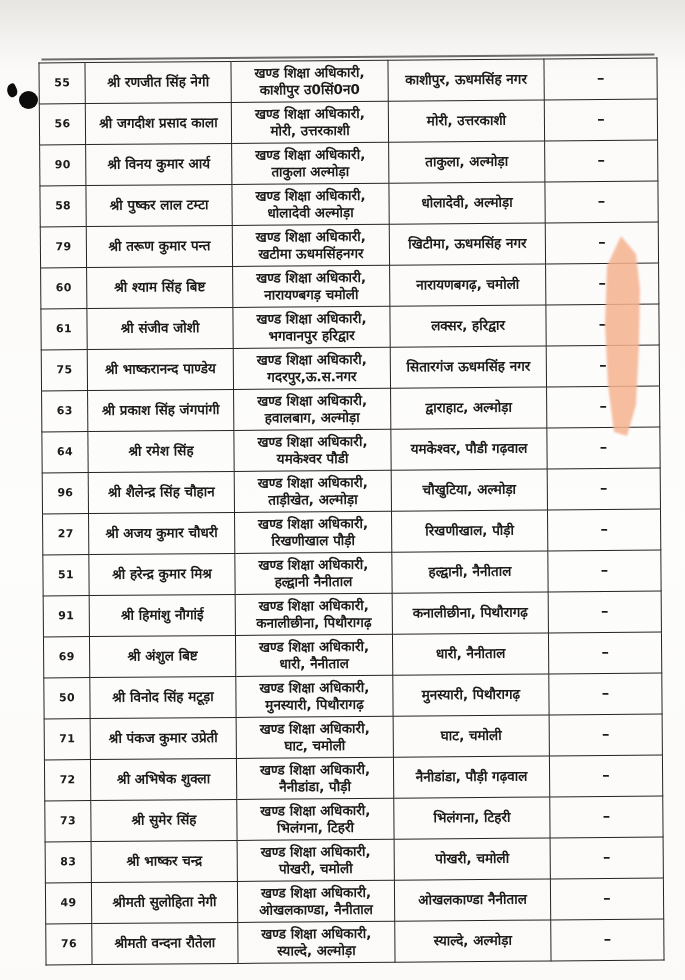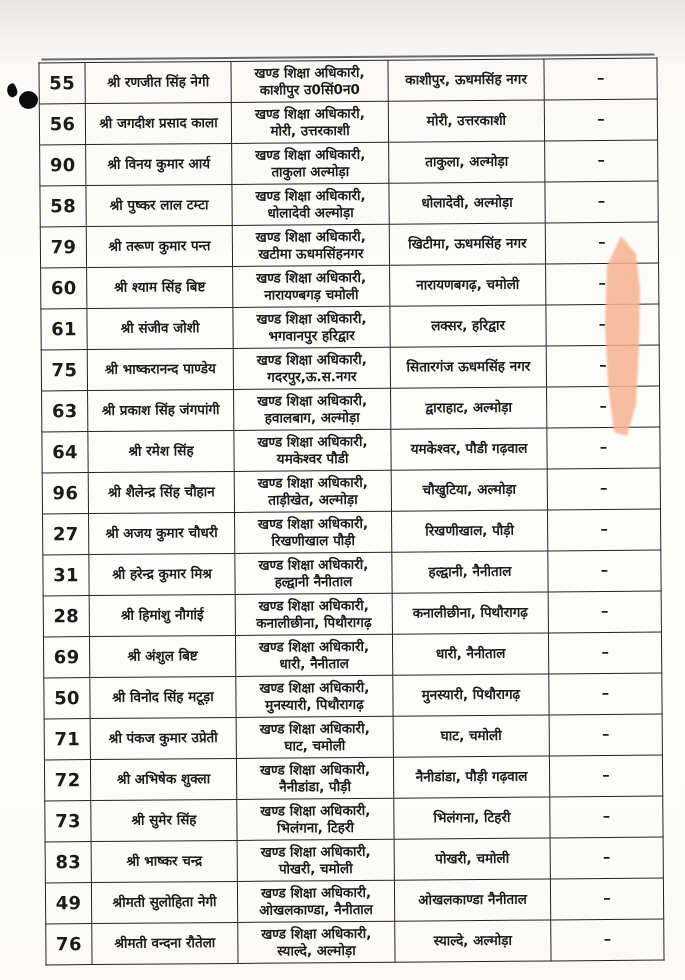--- a/index.html
+++ b/index.html
@@ -48,21 +48,21 @@
     border:1.6px solid #262423;
     height:41px;
     text-align:center;
     vertical-align:middle;
     color:#1c1b1a;
     font-weight:600;
     padding:1px 3px;
     line-height:1.28;
     overflow:hidden;
   }
-  td.sl      { font-size:18px; letter-spacing:.3px; color:#252525; }
+  td.sl      { font-size:11px; letter-spacing:.3px; color:#252525; }
   td.name    { font-size:13.5px; }
   td.post    { font-size:13.5px; }
   td.posting { font-size:13.5px; }
   td.remark  { font-size:15px; font-weight:700; }
   .post-line { display:block; }
   
   .highlighter {
     position:absolute; left:597px; top:233px;
     width:52px; height:208px;
     pointer-events:none;
@@ -212,32 +212,32 @@
     <td class="name">श्री अजय कुमार चौधरी</td>
     <td class="post">
       <span class="post-line">खण्ड शिक्षा अधिकारी,</span>
       <span class="post-line">रिखणीखाल पौड़ी</span>
     </td>
     <td class="posting">रिखणीखाल, पौड़ी</td>
     <td class="remark">–</td>
   </tr>
 
   <tr>
-    <td class="sl">31</td>
+    <td class="sl">51</td>
     <td class="name">श्री हरेन्द्र कुमार मिश्र</td>
     <td class="post">
       <span class="post-line">खण्ड शिक्षा अधिकारी,</span>
       <span class="post-line">हल्द्वानी नैनीताल</span>
     </td>
     <td class="posting">हल्द्वानी, नैनीताल</td>
     <td class="remark">–</td>
   </tr>
 
   <tr>
-    <td class="sl">28</td>
+    <td class="sl">91</td>
     <td class="name">श्री हिमांशु नौगांई</td>
     <td class="post">
       <span class="post-line">खण्ड शिक्षा अधिकारी,</span>
       <span class="post-line">कनालीछीना, पिथौरागढ़</span>
     </td>
     <td class="posting">कनालीछीना, पिथौरागढ़</td>
     <td class="remark">–</td>
   </tr>
 
   <tr>

